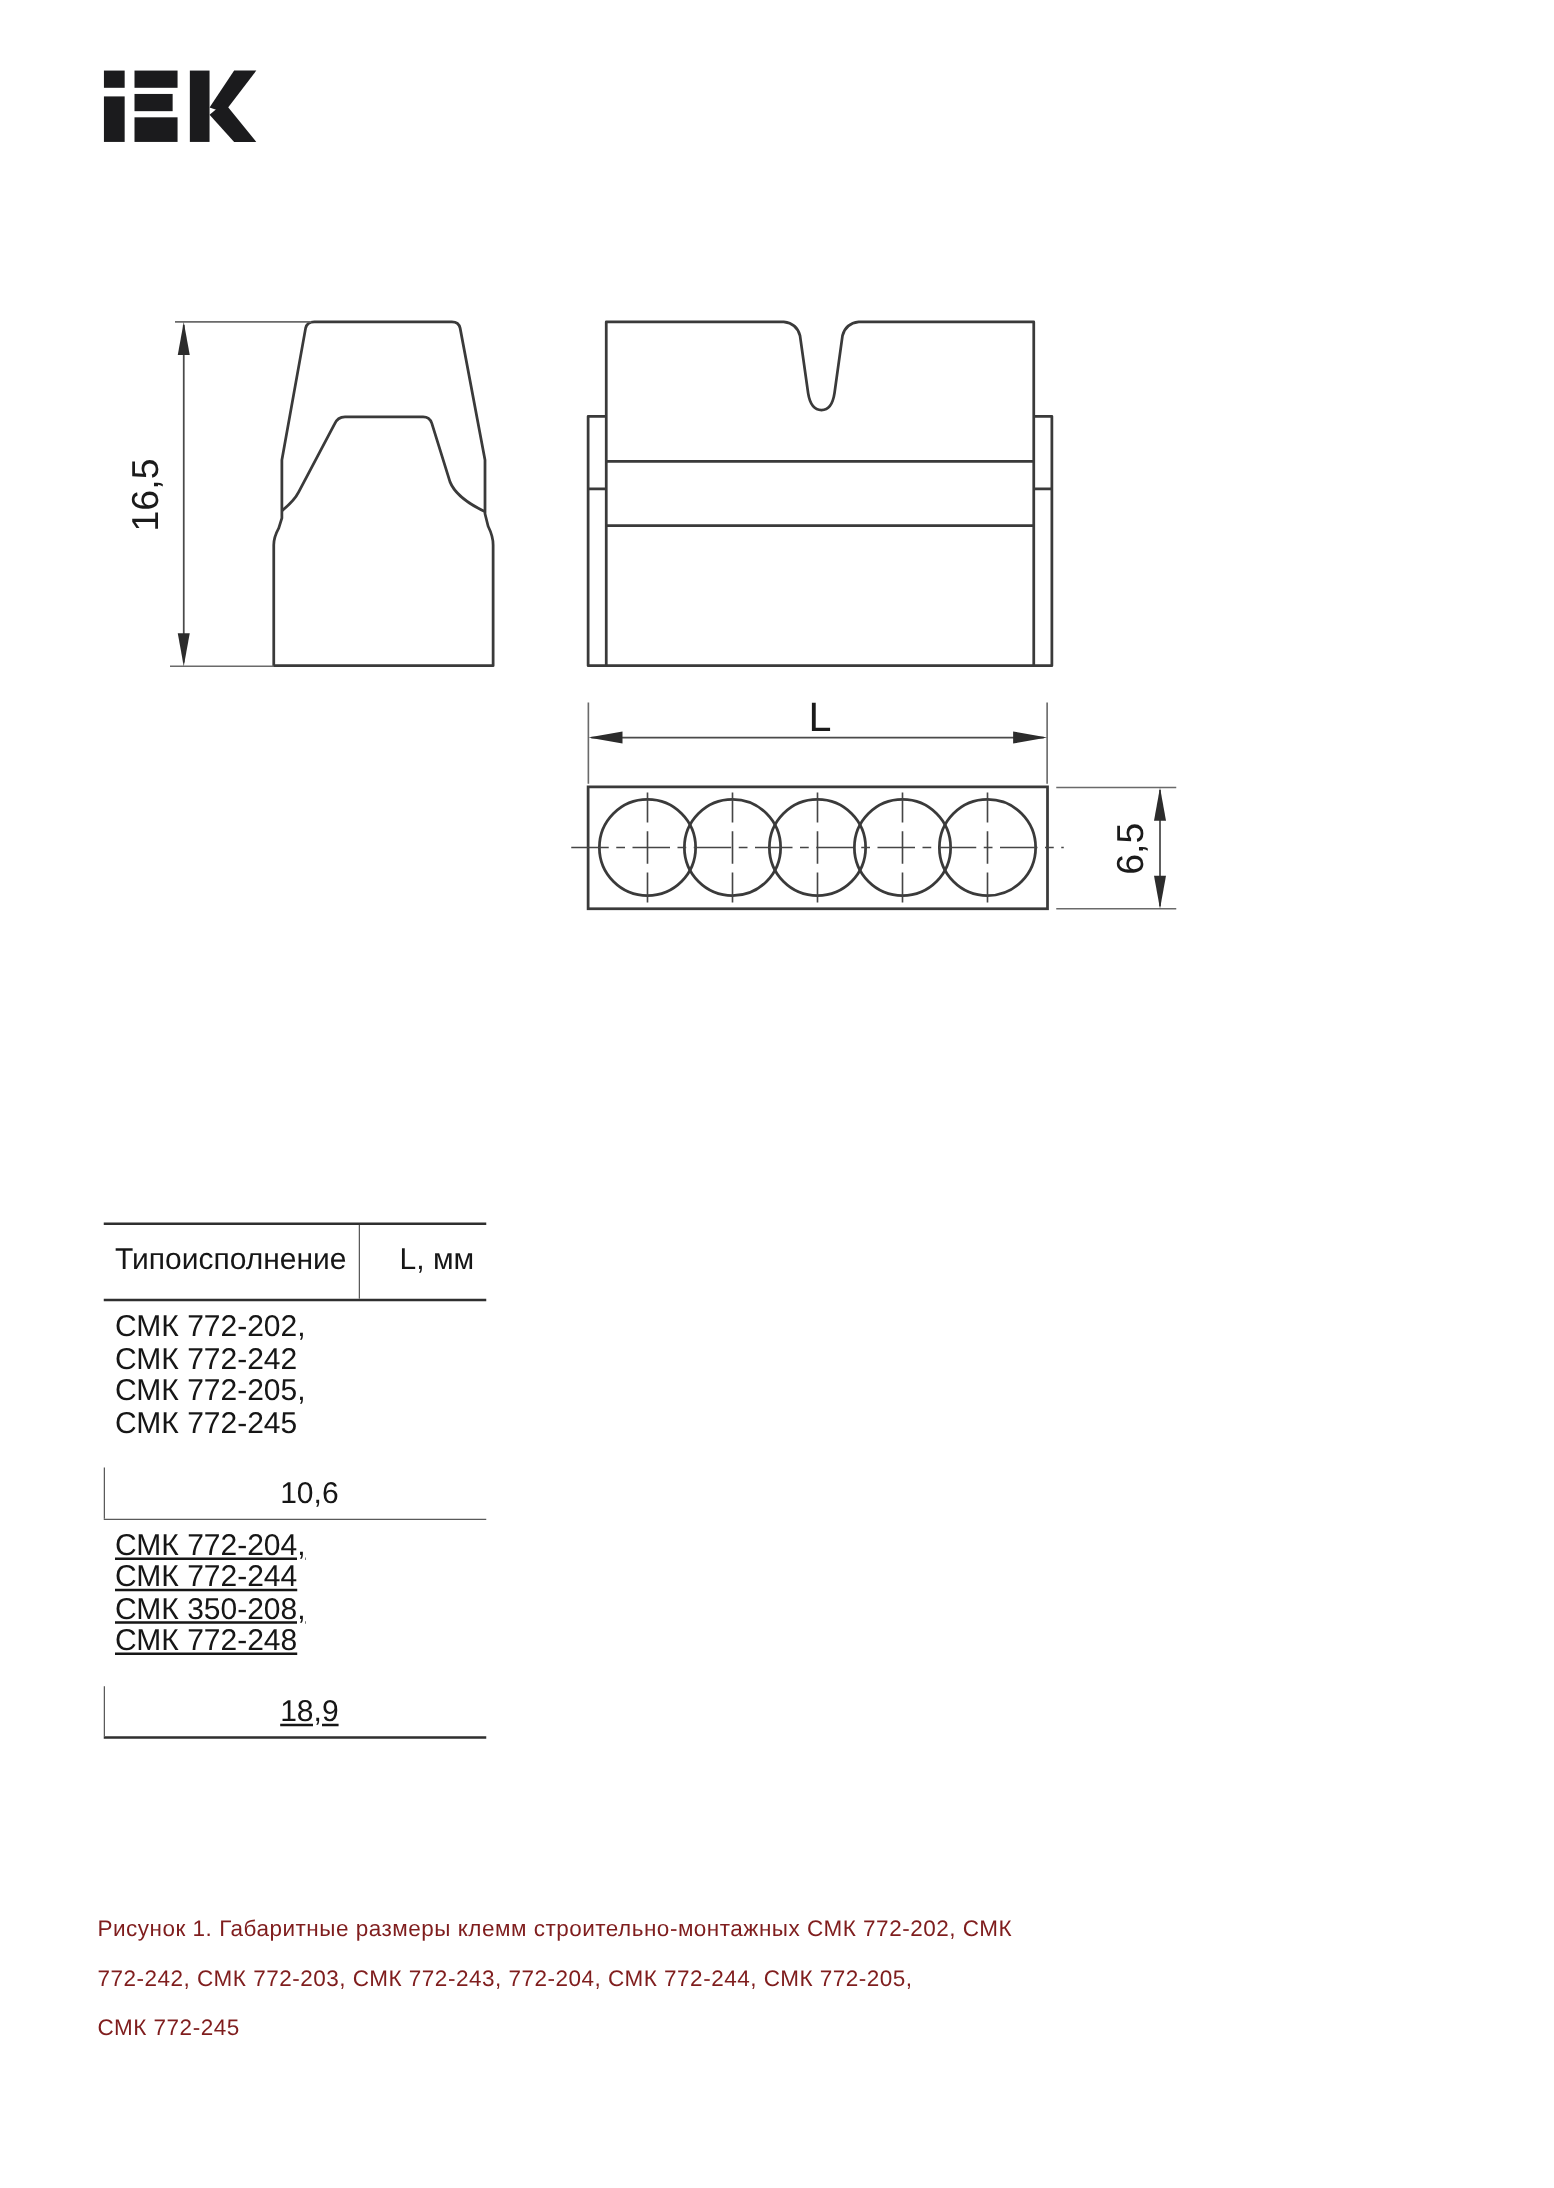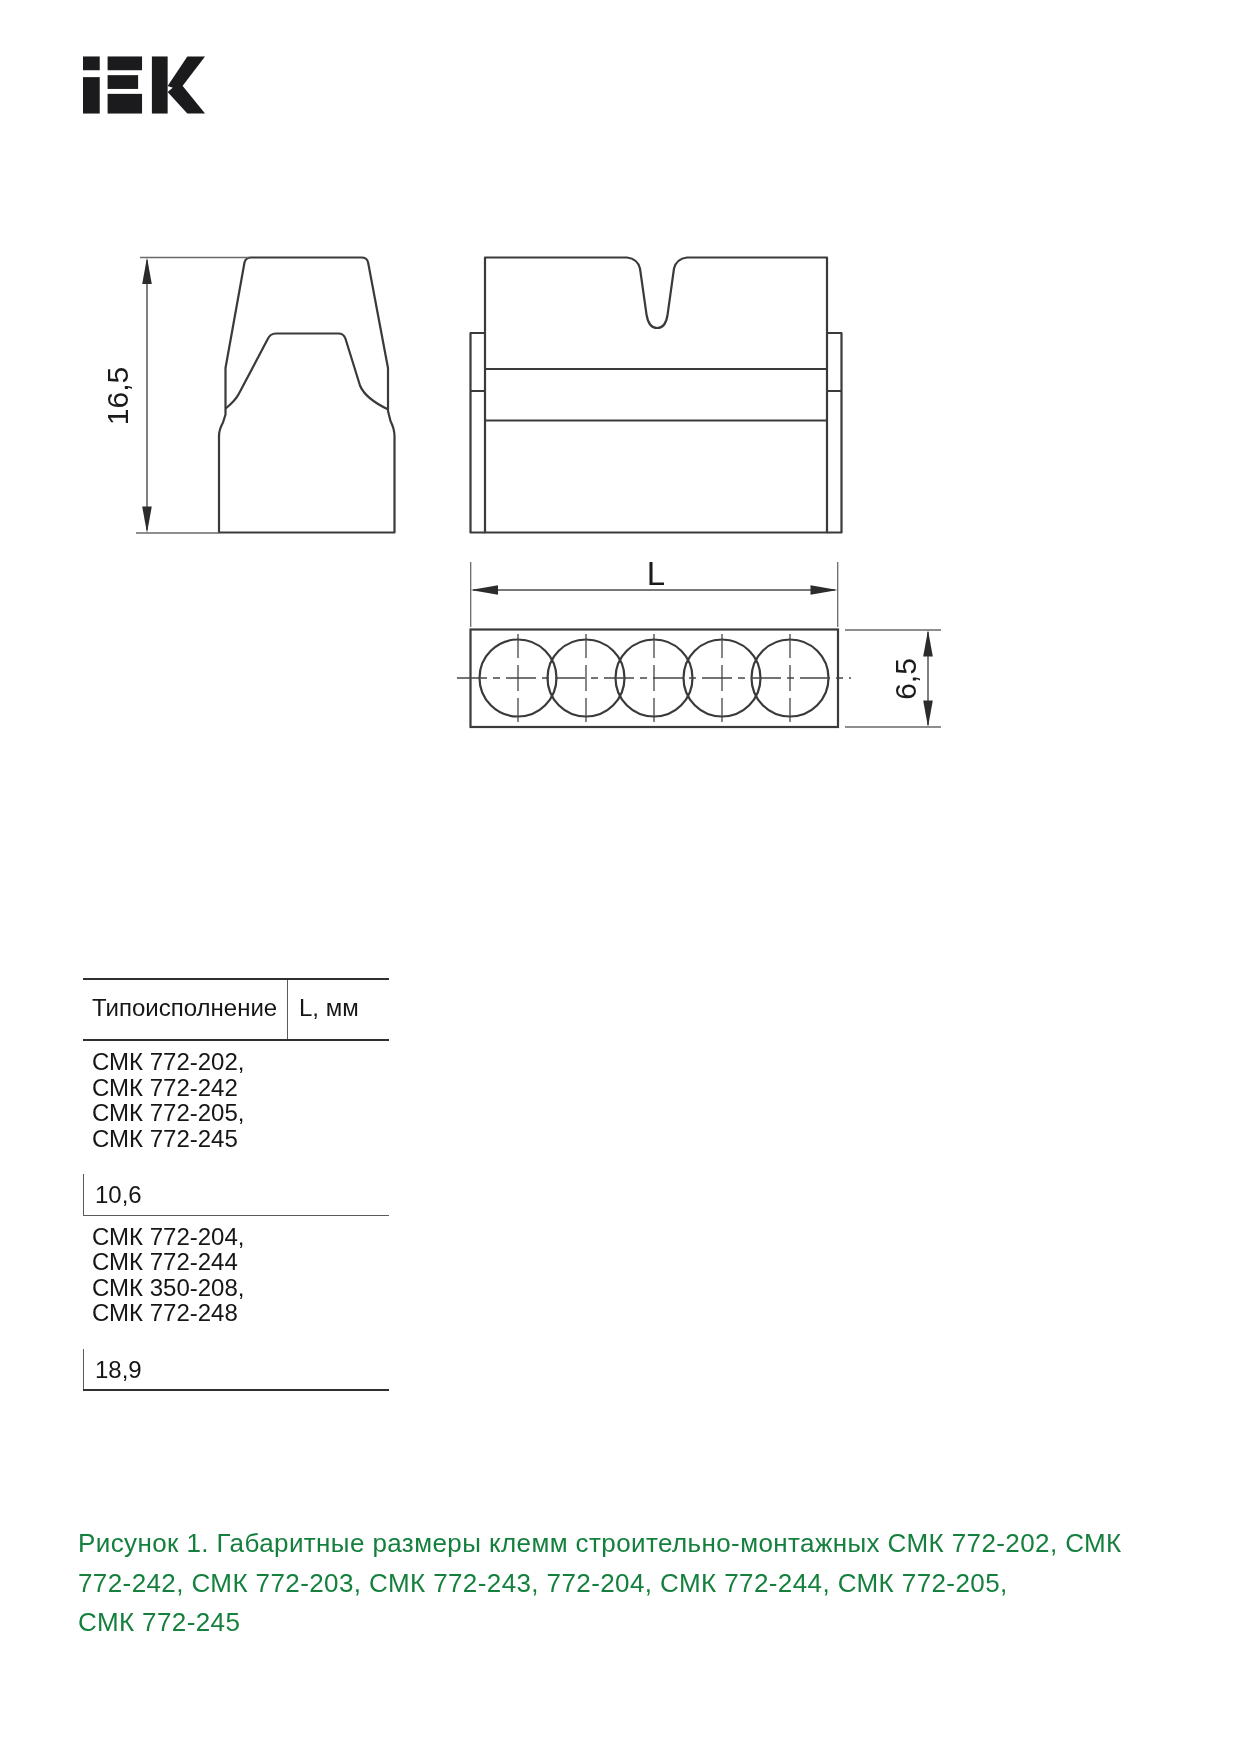--- a/index.html
+++ b/index.html
@@ -12,30 +12,30 @@
 
   
   .spec-table {
     position:absolute; left:83px; top:978px; width:306px;
     border-top:2px solid #2f2f2f; border-bottom:2px solid #2f2f2f;
     font-size:24px; color:#161616;
   }
   .t-row { display:flex;gap:16px; }
   .t-header { border-bottom:2px solid #2f2f2f; height:59px; }
   .t-body { border-bottom:1.5px solid #5a5a5a;flex-direction:column; }
-  .t-body:last-child { border-bottom:none; }
+  .t-body:last-child { border-bottom:none;text-decoration:underline; }
   .t-c1 { width:188px; padding:8px 4px 7px 9px; box-sizing:border-box; }
-  .t-c2 { flex:1; border-left:1.5px solid #5a5a5a; padding:8px 4px 7px 11px; box-sizing:border-box; }
+  .t-c2 { flex:1; border-left:1.5px solid #5a5a5a; padding:8px 4px 7px 26px; box-sizing:border-box;text-align:center; }
   .t-header .t-c1 { padding-top:14px; }
   .t-header .t-c2 { padding-top:14px; }
   .model-line { line-height:25.5px; white-space:nowrap; }
   .l-value { line-height:25.5px; }
 
   
-  .caption { position:absolute; left:78px; top:1524px; font-size:26px; line-height:39.5px; letter-spacing:0.4px; color:#15803d; }
+  .caption { position:absolute; left:78px; top:1524px; font-size:18px; line-height:39.5px; letter-spacing:0.4px; color:#7f1d1d; }
   .caption div { white-space:nowrap; }
 </style>
 </head>
 <body>
 
 <div class="page">
 
   <svg class="logo" width="124" height="58" viewBox="0 0 126 58" aria-label="IEK">
     <g fill="#1b1b1d">
       <rect x="0" y="0" width="17" height="14"></rect>

